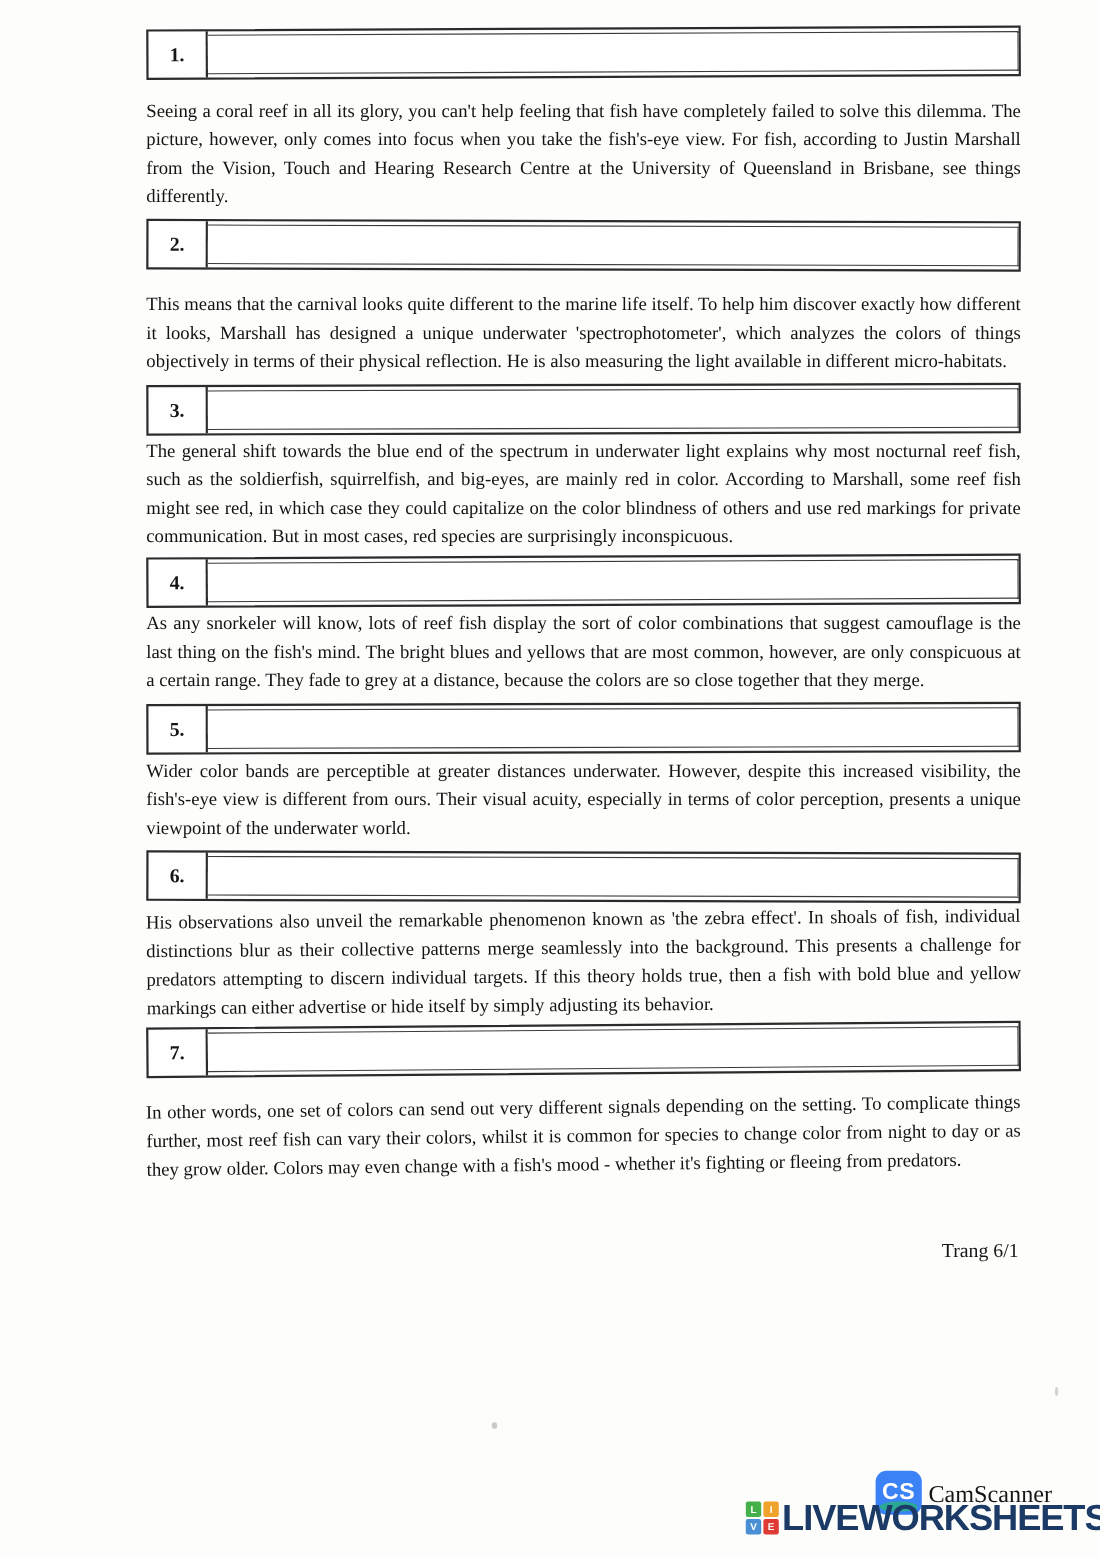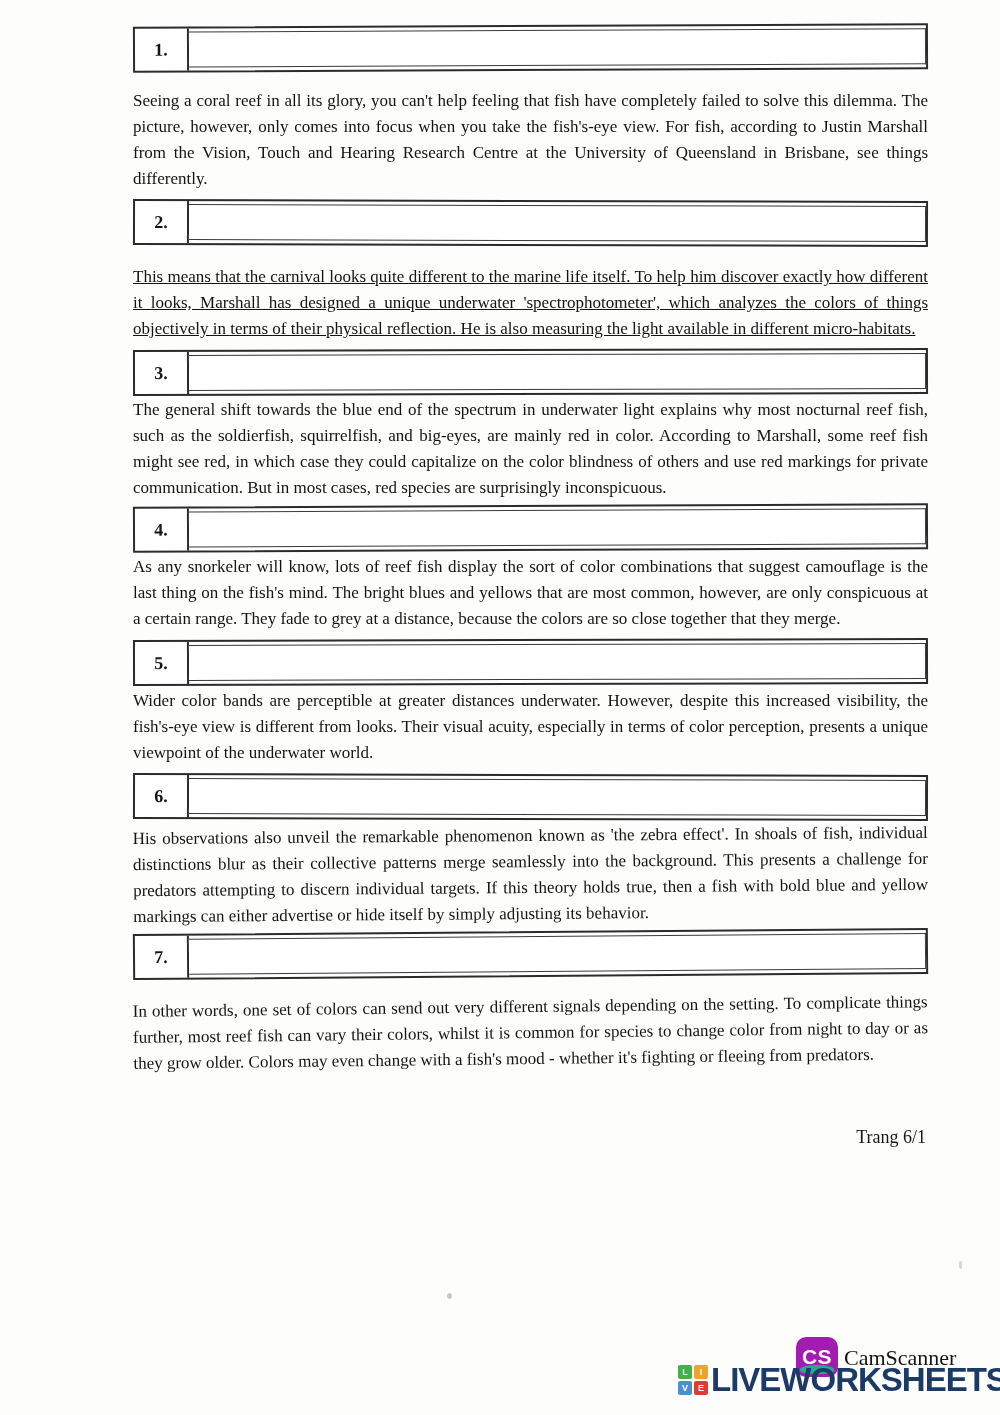--- a/index.html
+++ b/index.html
@@ -52,21 +52,21 @@
   .r1 { transform:rotate(-0.25deg); }
   .r2 { transform:rotate(0.15deg); }
   .r3 { transform:rotate(-0.15deg); }
   .r4 { transform:rotate(-0.45deg); }
   .r5 { transform:rotate(-0.7deg); }
 
   
   .s1 .answer-row { margin-top:25px; }
   .s1 .para { margin-top:17px; }
   .s2 .answer-row { margin-top:8px; }
-  .s2 .para { margin-top:18px;text-decoration:underline; }
+  .s2 .para { margin-top:18px; }
   .s3 .answer-row { margin-top:7px; }
   .s3 .para { margin-top:2px; }
   .s4 .answer-row { margin-top:4px; }
   .s4 .para { margin-top:3px; }
   .s5 .answer-row { margin-top:7px; }
   .s5 .para { margin-top:3px; }
   .s6 .answer-row { margin-top:8px; }
   .s6 .para { margin-top:3px; }
   .s7 .answer-row { margin-top:4px; }
   .s7 .para { margin-top:17px; }
@@ -92,21 +92,21 @@
   }
   .camscanner {
     position:absolute;
     left:118px; top:0;
     display:flex; align-items:flex-start;
     z-index:1;
   }
   .cs-icon {
     position:relative;
     width:42px; height:40px;
-    background:#a21caf;
+    background:#3b82f6;
     border-radius:10px;
     display:flex; align-items:center; justify-content:center;
     color:#ffffff;
     font-weight:bold;
     font-size:21px;
     letter-spacing:0.5px;
     overflow:hidden;
   }
   .cs-swoosh {
     position:absolute;
@@ -193,21 +193,21 @@
         <div class="answer-cell"></div>
       </div>
       <p class="para">As any snorkeler will know, lots of reef fish display the sort of color combinations that suggest camouflage is the last thing on the fish's mind. The bright blues and yellows that are most common, however, are only conspicuous at a certain range. They fade to grey at a distance, because the colors are so close together that they merge.</p>
     </section>
 
     <section class="qa s5">
       <div class="answer-row r3">
         <div class="num-cell">5.</div>
         <div class="answer-cell"></div>
       </div>
-      <p class="para">Wider color bands are perceptible at greater distances underwater. However, despite this increased visibility, the fish's-eye view is different from looks. Their visual acuity, especially in terms of color perception, presents a unique viewpoint of the underwater world.</p>
+      <p class="para">Wider color bands are perceptible at greater distances underwater. However, despite this increased visibility, the fish's-eye view is different from ours. Their visual acuity, especially in terms of color perception, presents a unique viewpoint of the underwater world.</p>
     </section>
 
     <section class="qa s6">
       <div class="answer-row r2">
         <div class="num-cell">6.</div>
         <div class="answer-cell"></div>
       </div>
       <p class="para r4">His observations also unveil the remarkable phenomenon known as 'the zebra effect'. In shoals of fish, individual distinctions blur as their collective patterns merge seamlessly into the background. This presents a challenge for predators attempting to discern individual targets. If this theory holds true, then a fish with bold blue and yellow markings can either advertise or hide itself by simply adjusting its behavior.</p>
     </section>
 

